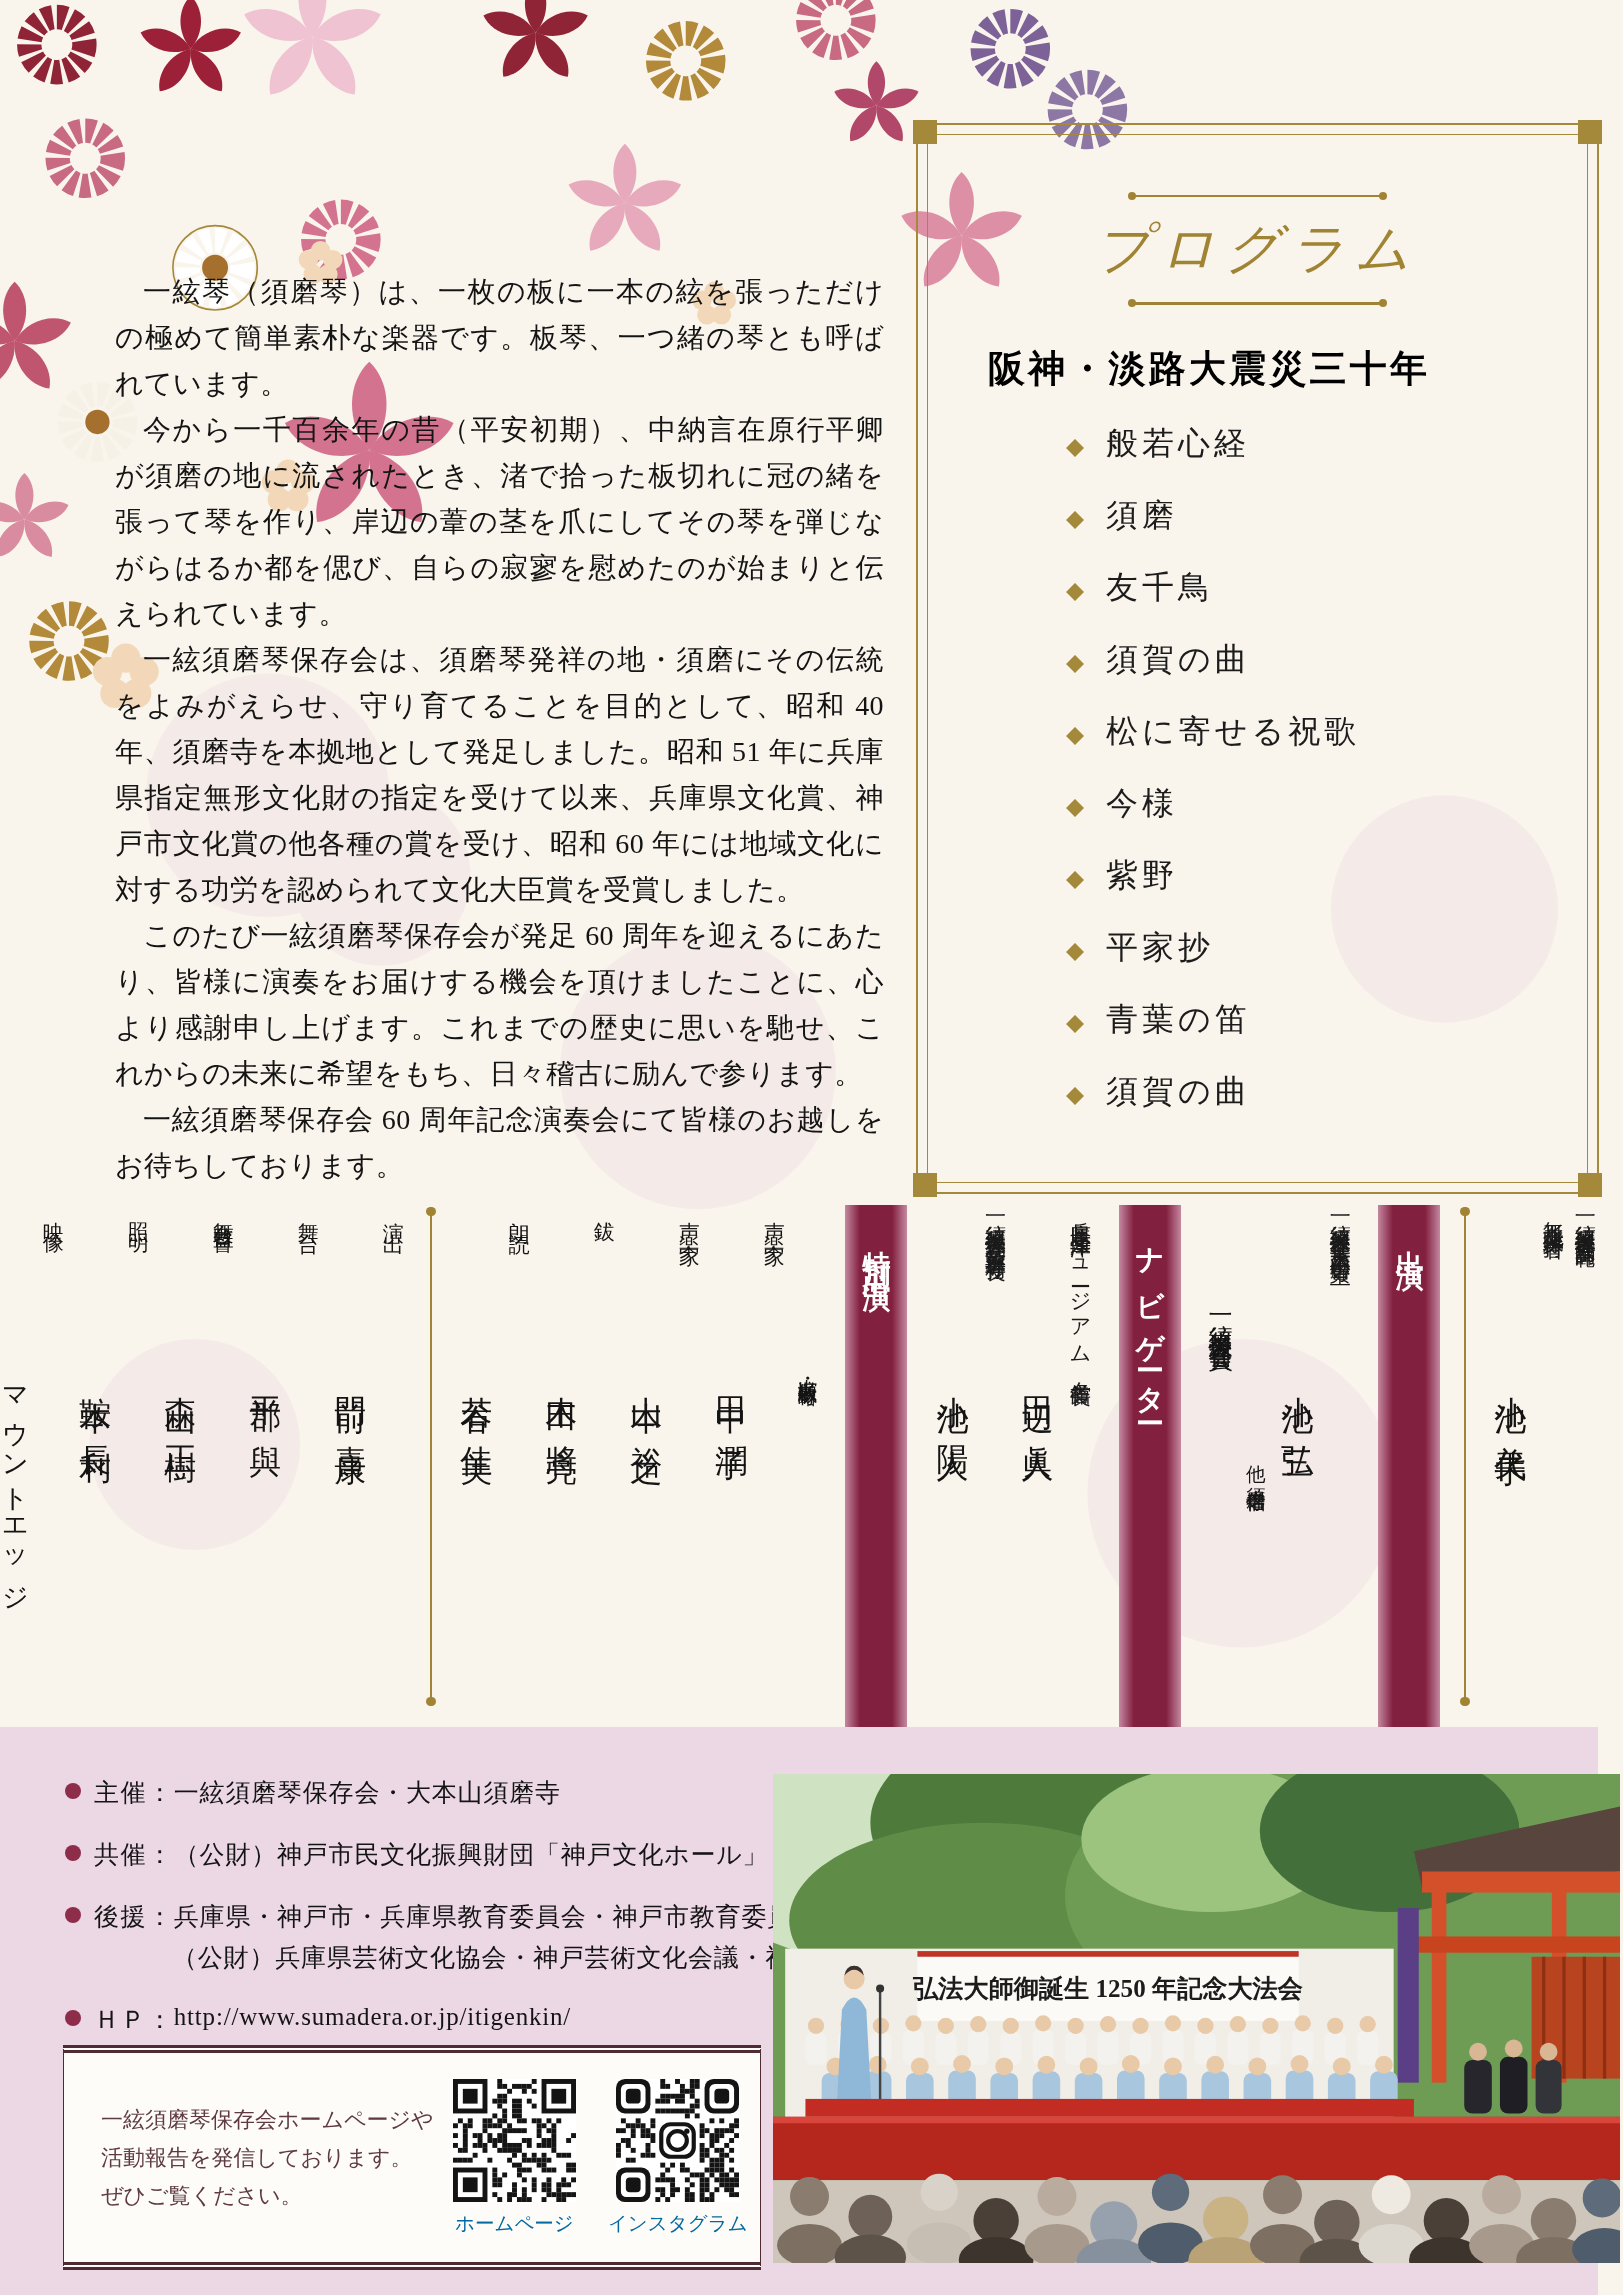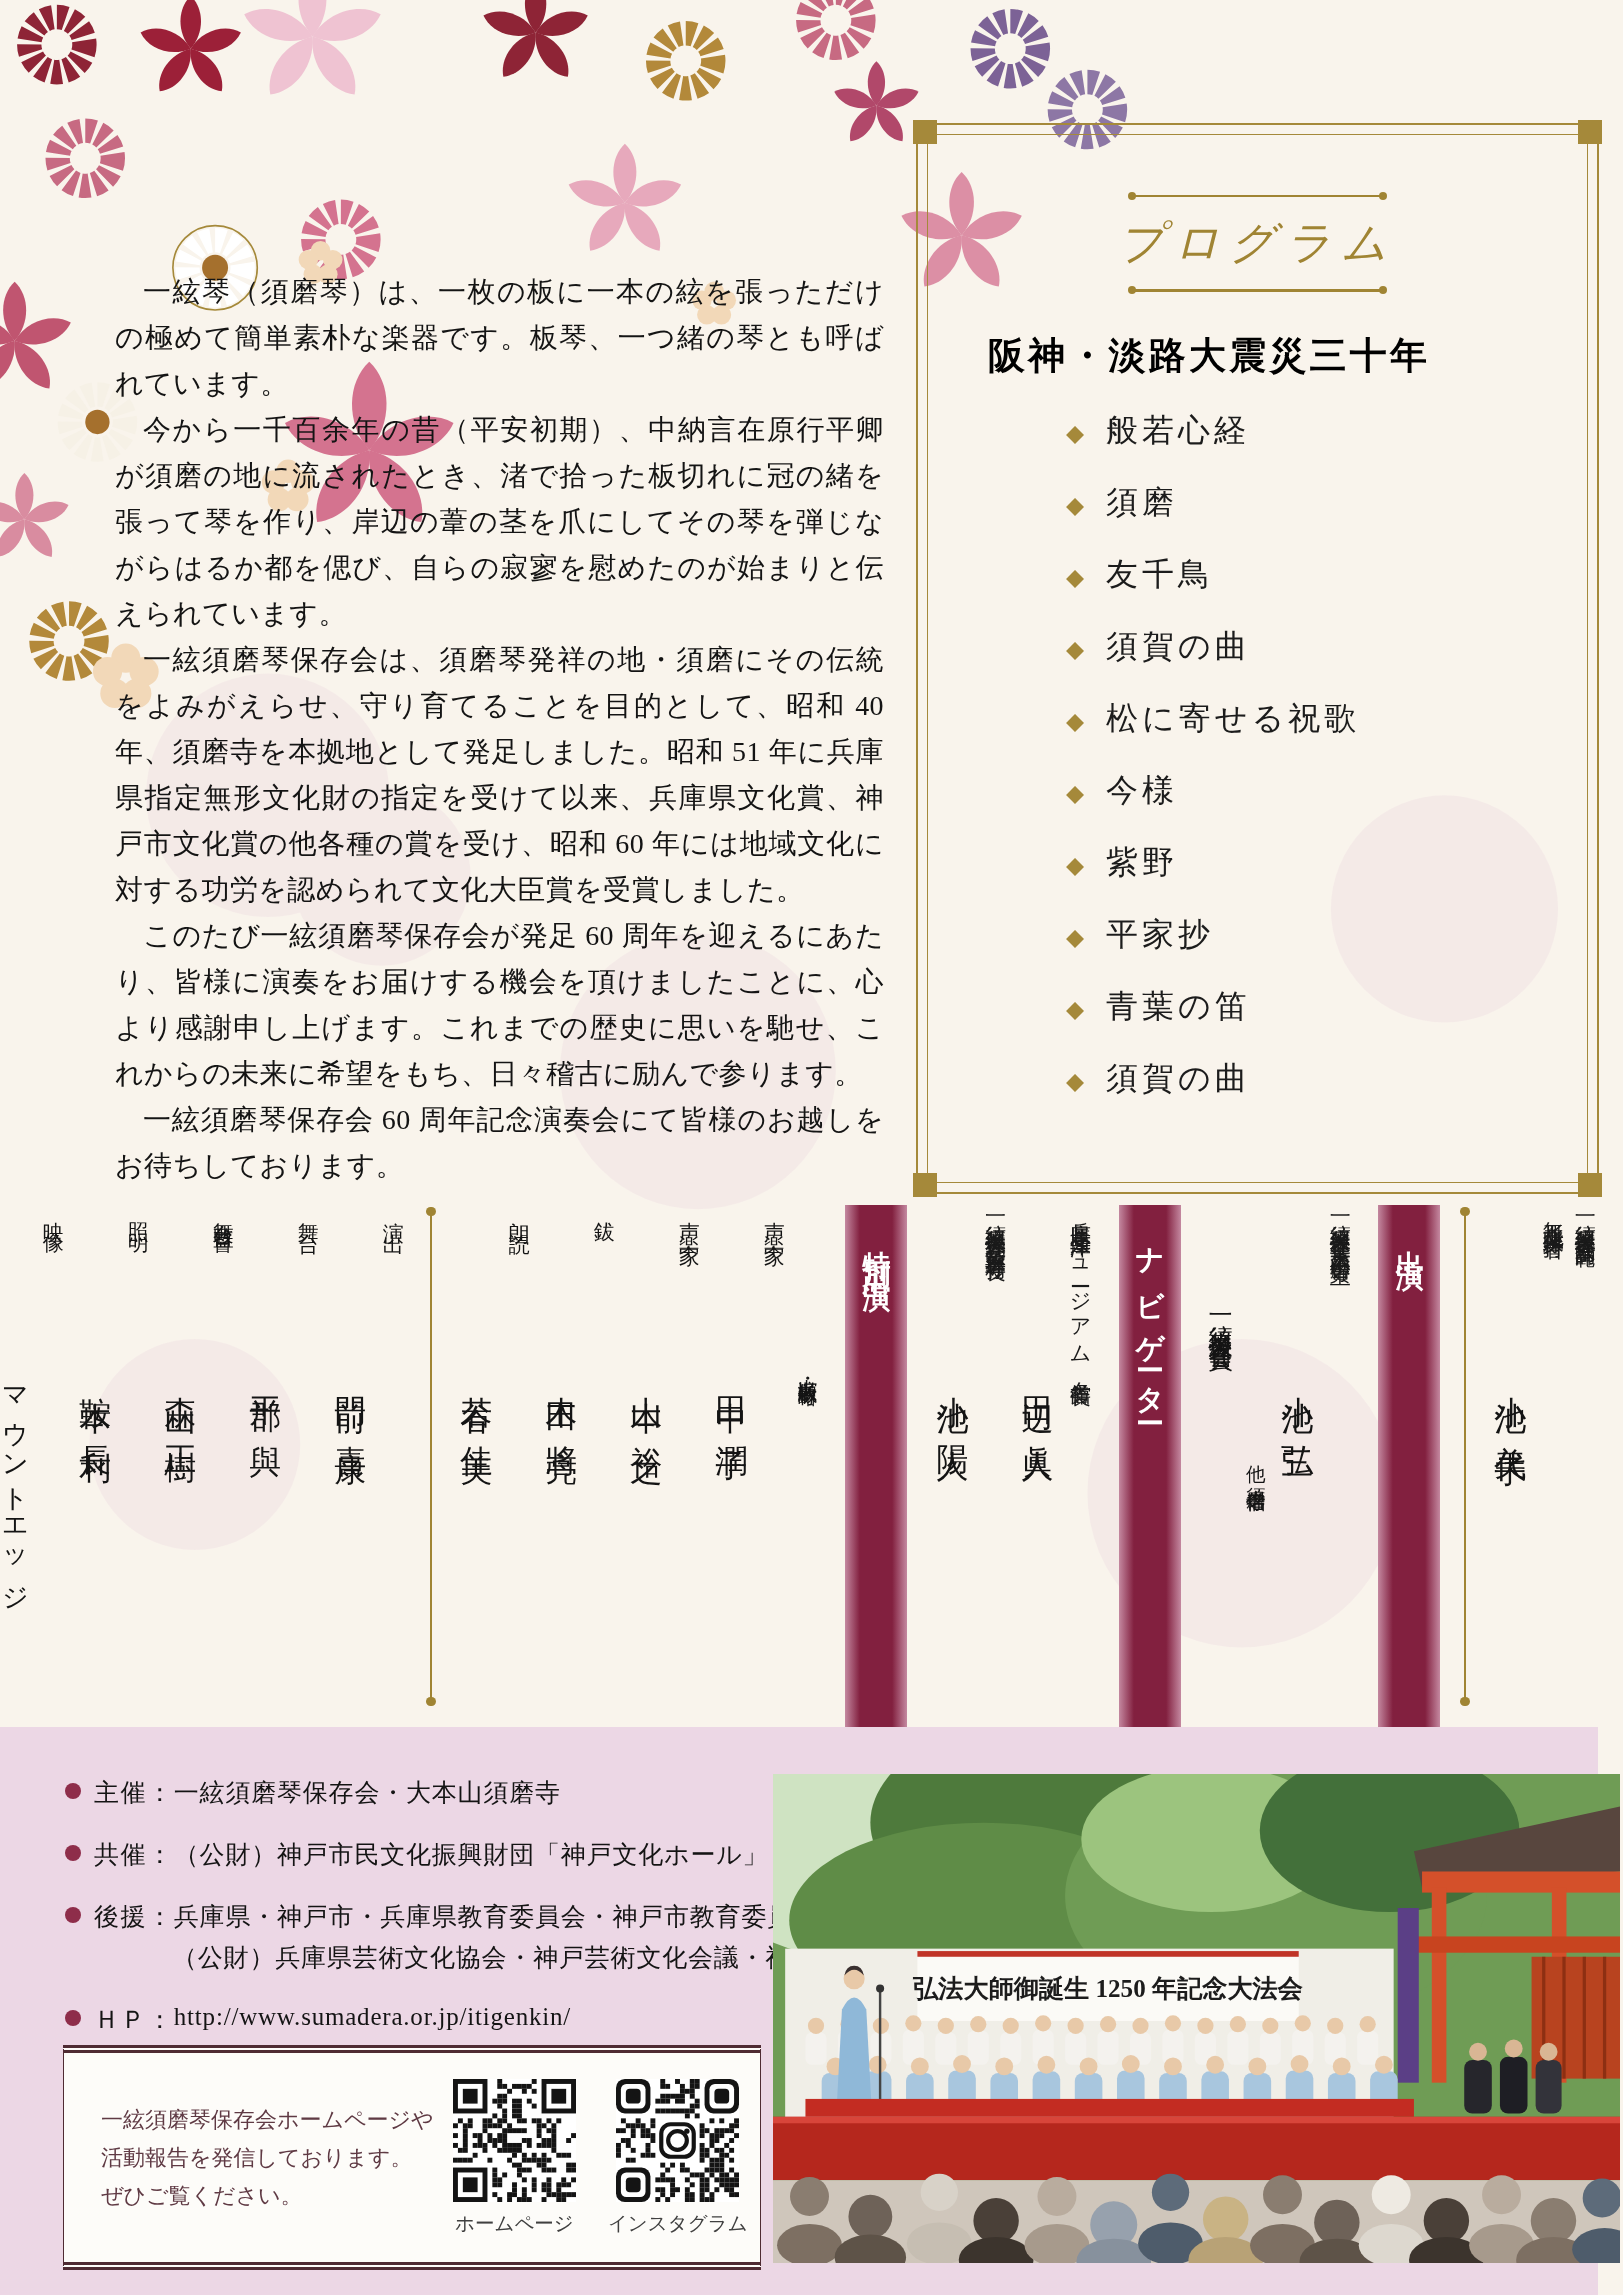--- a/index.html
+++ b/index.html
@@ -17,21 +17,21 @@
   .intro p{font-size:28px;line-height:46px;margin:0;text-indent:1em;text-align:justify;letter-spacing:0.4px;}
   
   .pbox{position:absolute;left:916px;top:123px;width:679px;height:1067px;border:2.4px solid #a5893a;z-index:3;background:transparent;}
   .pbox-inner{position:absolute;inset:9px;border:1.6px solid #a5893a;}
   .corner{position:absolute;width:24px;height:24px;background:#a5893a;}
   .c-tl{left:-4.9px;top:-4.9px}.c-tr{right:-4.9px;top:-4.9px}.c-bl{left:-4.9px;bottom:-4.9px}.c-br{right:-4.9px;bottom:-4.9px}
   .ptitle-wrap{margin-top:70px;text-align:center;}
   .pline{width:253px;height:2.4px;background:#a08433;margin:0 auto;position:relative;}
   .pline::before,.pline::after{content:"";position:absolute;width:8px;height:8px;border-radius:50%;background:#a08433;top:-3.2px;}
   .pline::before{left:-3.2px}.pline::after{right:-3.2px}
-  .ptitle{font-size:45px;color:#a08433;letter-spacing:9.7px;margin:16px 0;font-style:italic;}
+  .ptitle{font-size:54px;color:#a08433;letter-spacing:9.7px;margin:16px 0;font-style:italic;}
   .psec{margin-left:70px;}
   .pheading{font-size:37px;font-weight:bold;color:#000000;letter-spacing:3.2px;margin-top:39px;}
   .pitem{font-size:32px;letter-spacing:4px;margin:28px 0 0 78px;color:#1c1c1c;}
   .pitem .d{color:#a5893a;font-size:23.5px;margin-right:18px;}
   
   .credits{position:absolute;top:1205px;left:23px;right:18px;height:536px;z-index:3;
     writing-mode:vertical-rl;text-orientation:mixed;}
   .col{margin:0 5.7px;}
   .ct{font-size:21px;letter-spacing:2.4px;margin:0 4px;color:#1a1a1a;}
   .cmid{font-size:24px;letter-spacing:3.2px;padding-top:97px;margin:0 4.9px;}
@@ -55,21 +55,21 @@
   .brow2{margin:-19.5px 0 29px 107px;letter-spacing:0.8px;}
   .burl{font-family:"Liberation Serif","DejaVu Serif",serif;}
   .qrbox{position:absolute;left:63px;top:318px;width:696px;height:209px;background:#fdfcf9;
     border-top:8px double #4f2b33;border-bottom:8px double #4f2b33;
     border-left:1.6px solid #4f2b33;border-right:1.6px solid #4f2b33;
     display:flex;align-items:center;}
   .qrtext{font-size:22px;line-height:38px;color:#5f3a44;margin-left:37px;width:347px;letter-spacing:0;}
   .qrs{display:flex;gap:32px;margin-left:4.9px;}
   .qritem{text-align:center;}
   .qritem svg{width:123px;height:123px;background:#fff;}
-  .qrlabel{font-size:19.5px;margin-top:4px;color:#404040;}
+  .qrlabel{font-size:19.5px;margin-top:4px;color:#0369a1;}
   .photo{position:absolute;left:773px;top:47px;width:847px;height:489px;}
 </style>
 </head>
 <body>
 
 <svg class="watermark" width="1623" height="2295" viewBox="0 0 2000 2828">
   <g fill="#f1e2e4">
     <circle cx="330" cy="980" r="150"></circle>
       <circle cx="470" cy="1080" r="110"></circle>
     <circle cx="860" cy="1320" r="170"></circle>

